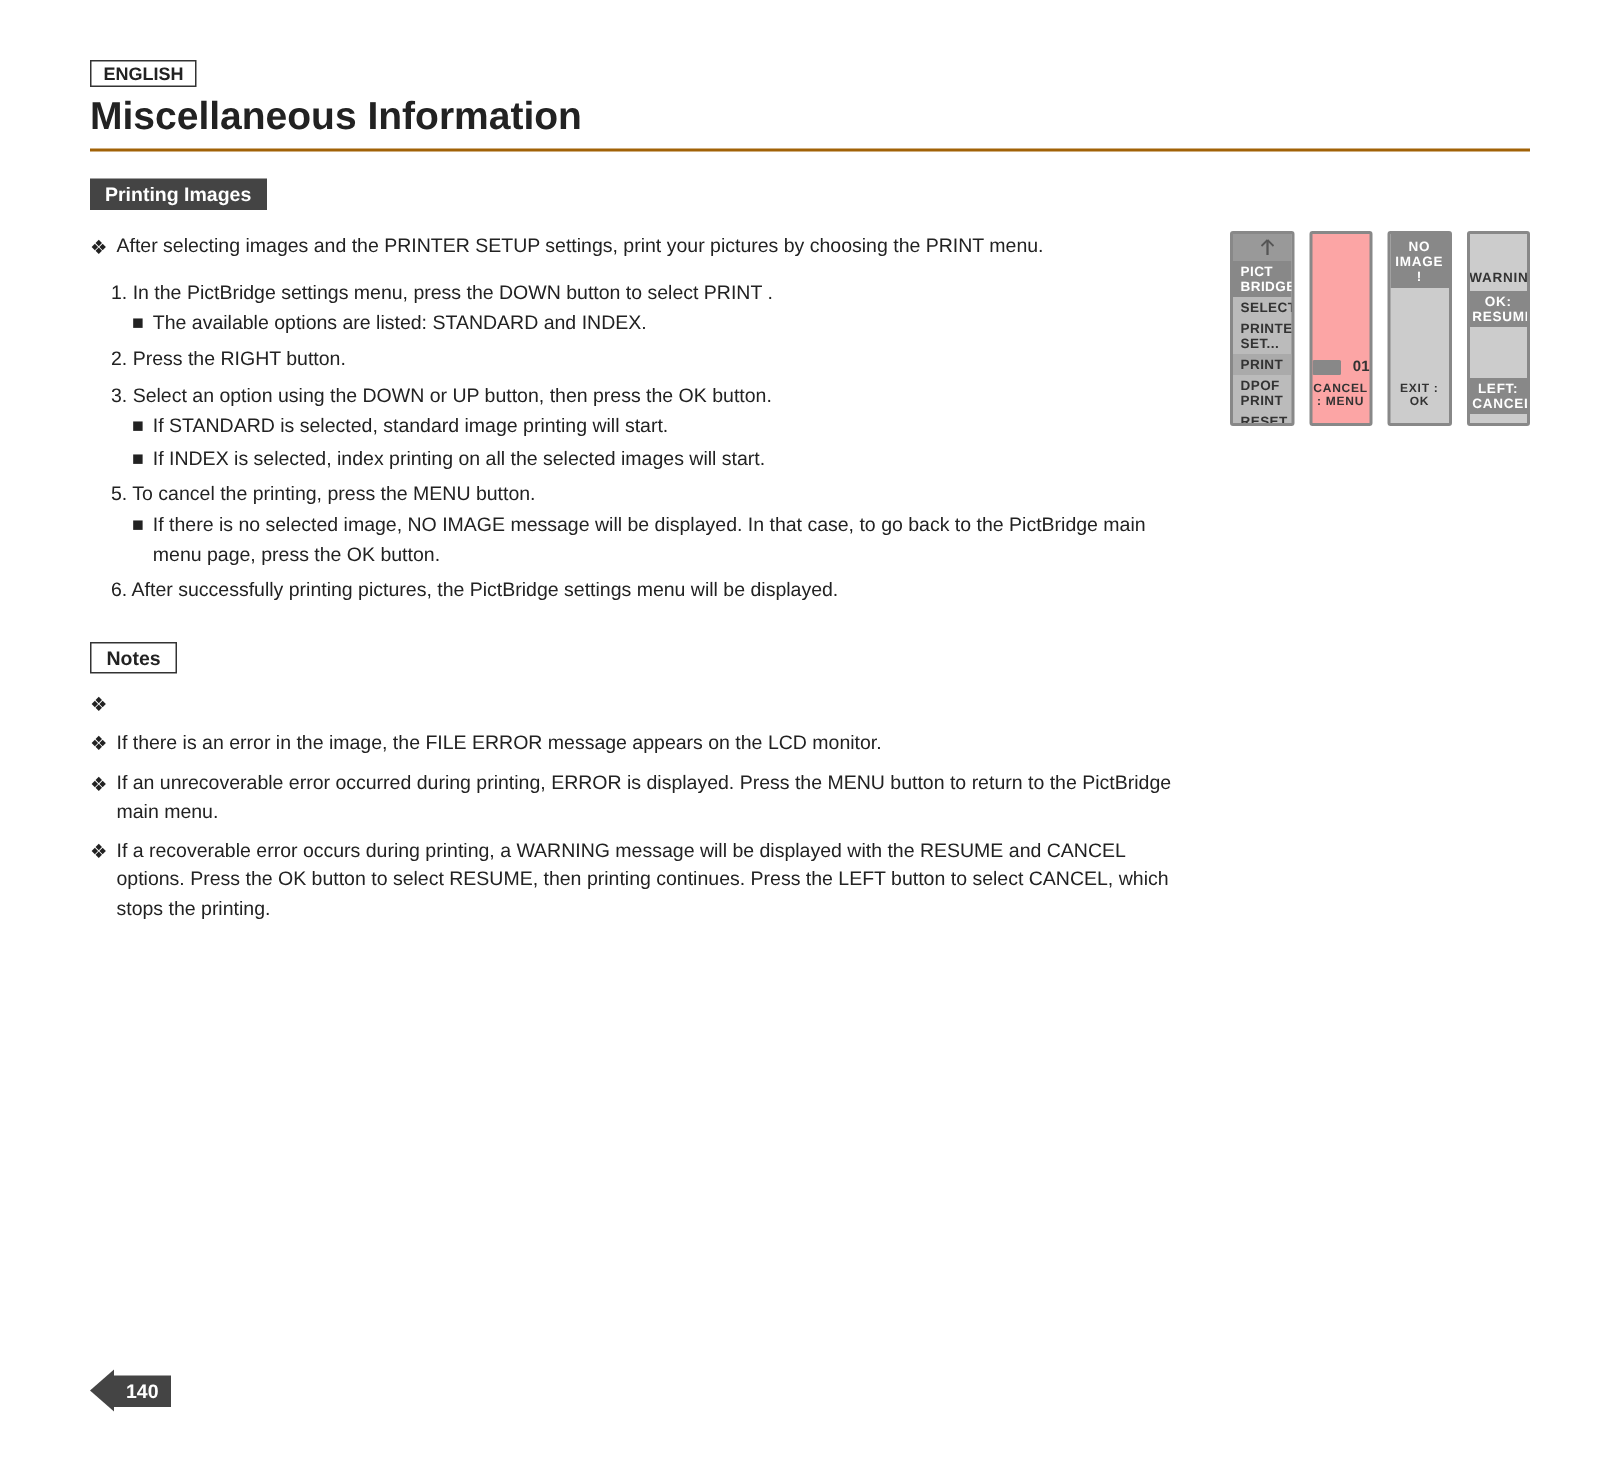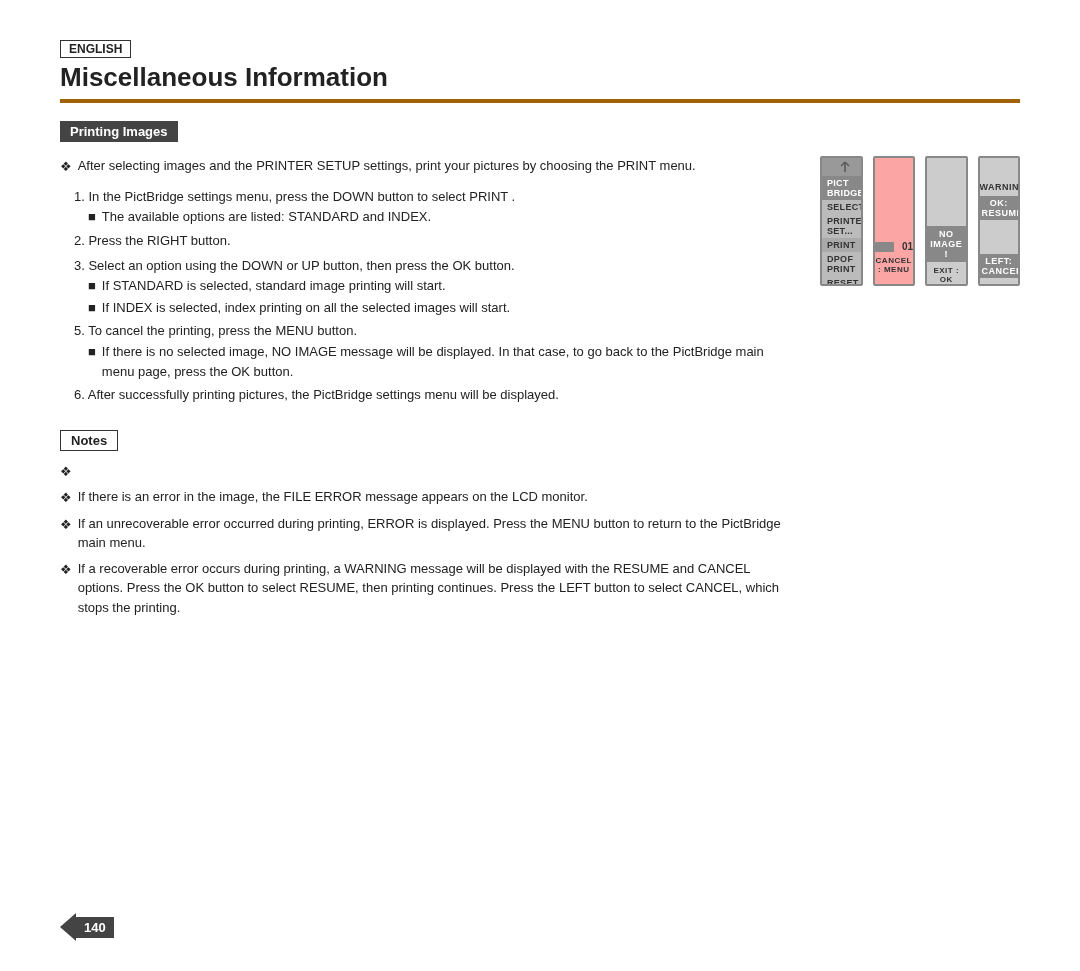--- a/index.html
+++ b/index.html
@@ -28,21 +28,21 @@
       padding: 1px 8px;
       font-size: 12px;
       font-weight: bold;
       margin-bottom: 4px;
     }
 
     
     .page-title {
       font-size: 26px;
       font-weight: bold;
-      border-bottom: 4px solid #a16207;
+      border-bottom: 2px solid #a16207;
       padding-bottom: 6px;
       margin-bottom: 18px;
     }
 
     
     .section-header {
       display: inline-block;
       background: #444;
       color: #fff;
       font-weight: bold;
@@ -204,21 +204,22 @@
       font-weight: bold;
       color: #333;
       letter-spacing: 0.5px;
     }
 
     
     .screen3 {
       background: #ccc;
       display: flex;
       flex-direction: column;
-      justify-content: flex-end;
+      justify-content: space-between;
+      padding-bottom: 10px;
     }
 
     .screen3 .no-image-bar {
       background: #888;
       text-align: center;
       font-size: 9px;
       font-weight: bold;
       color: #fff;
       padding: 3px;
       margin-bottom: 4px;

